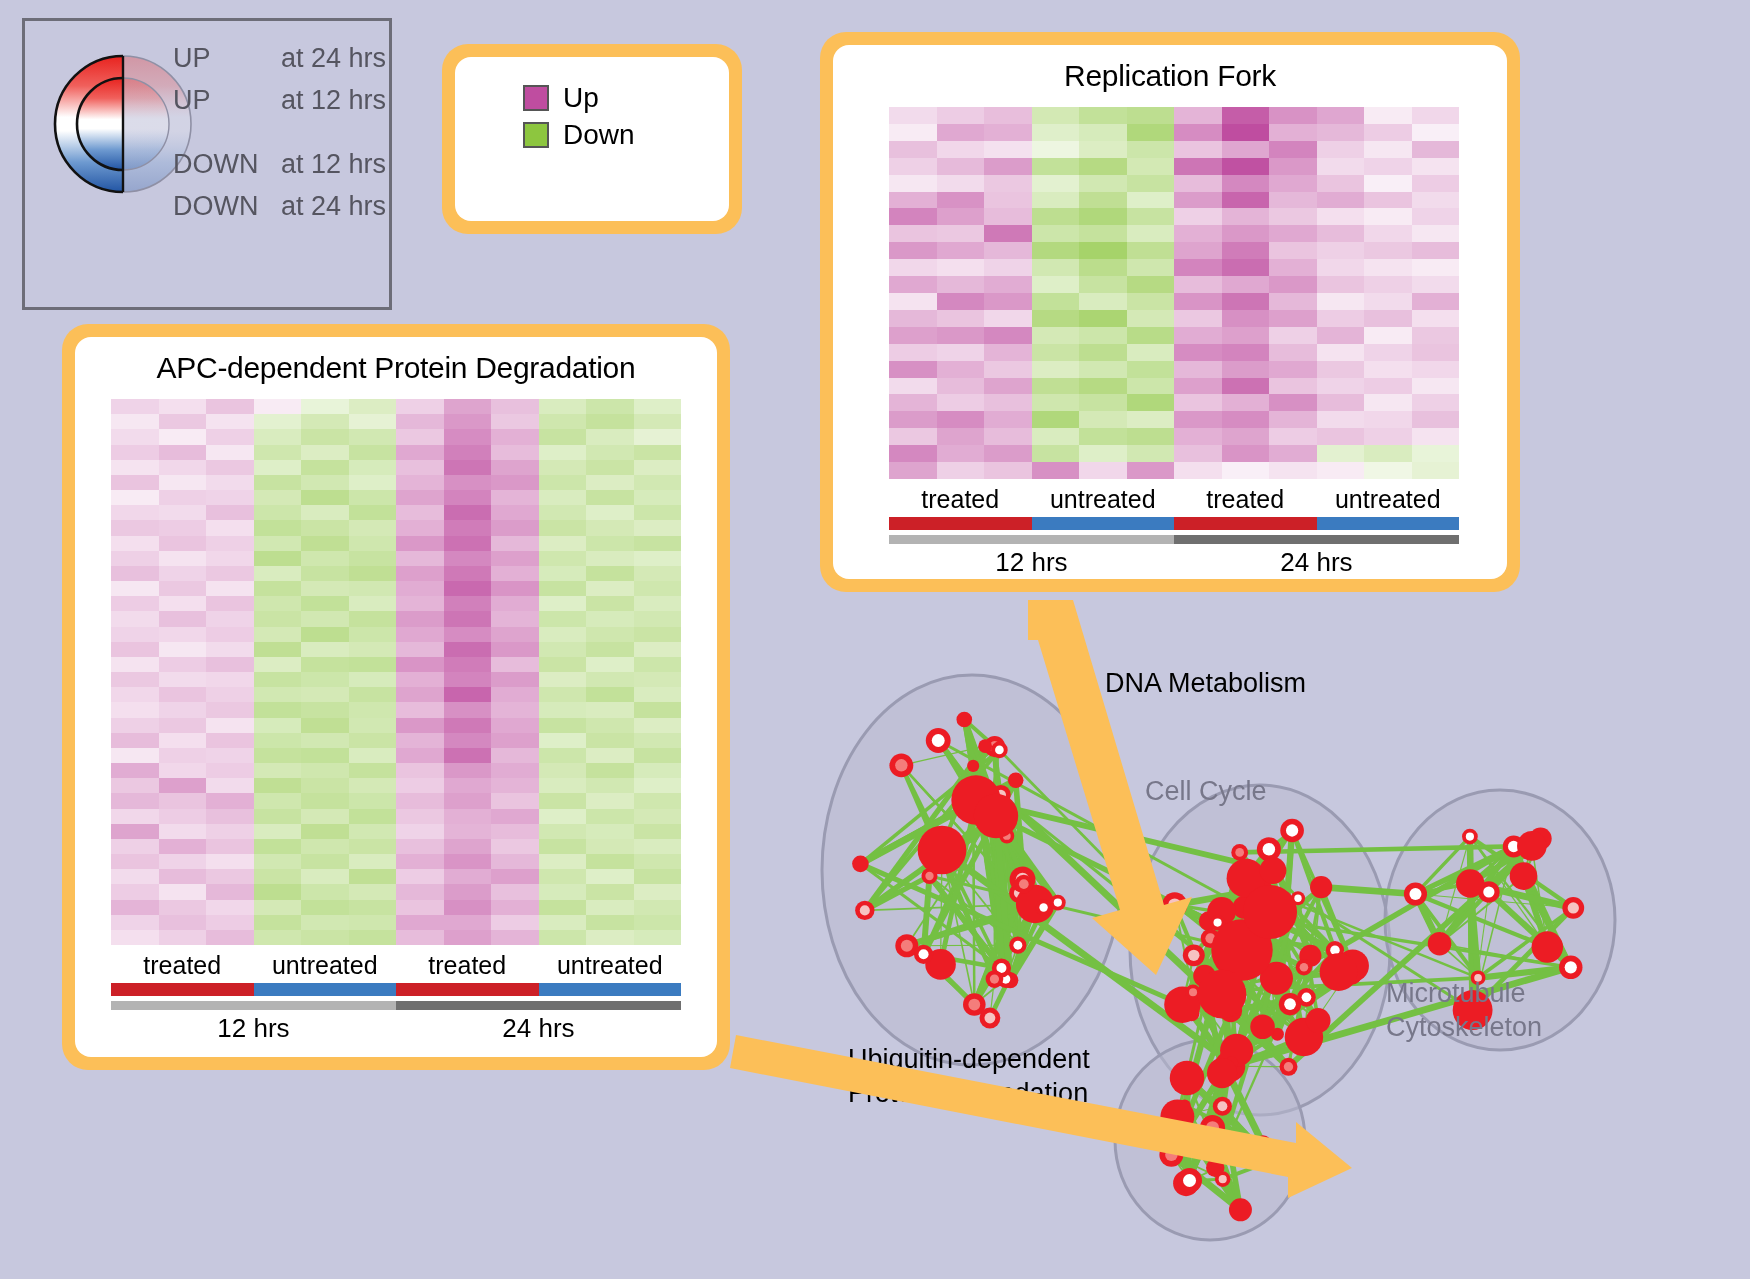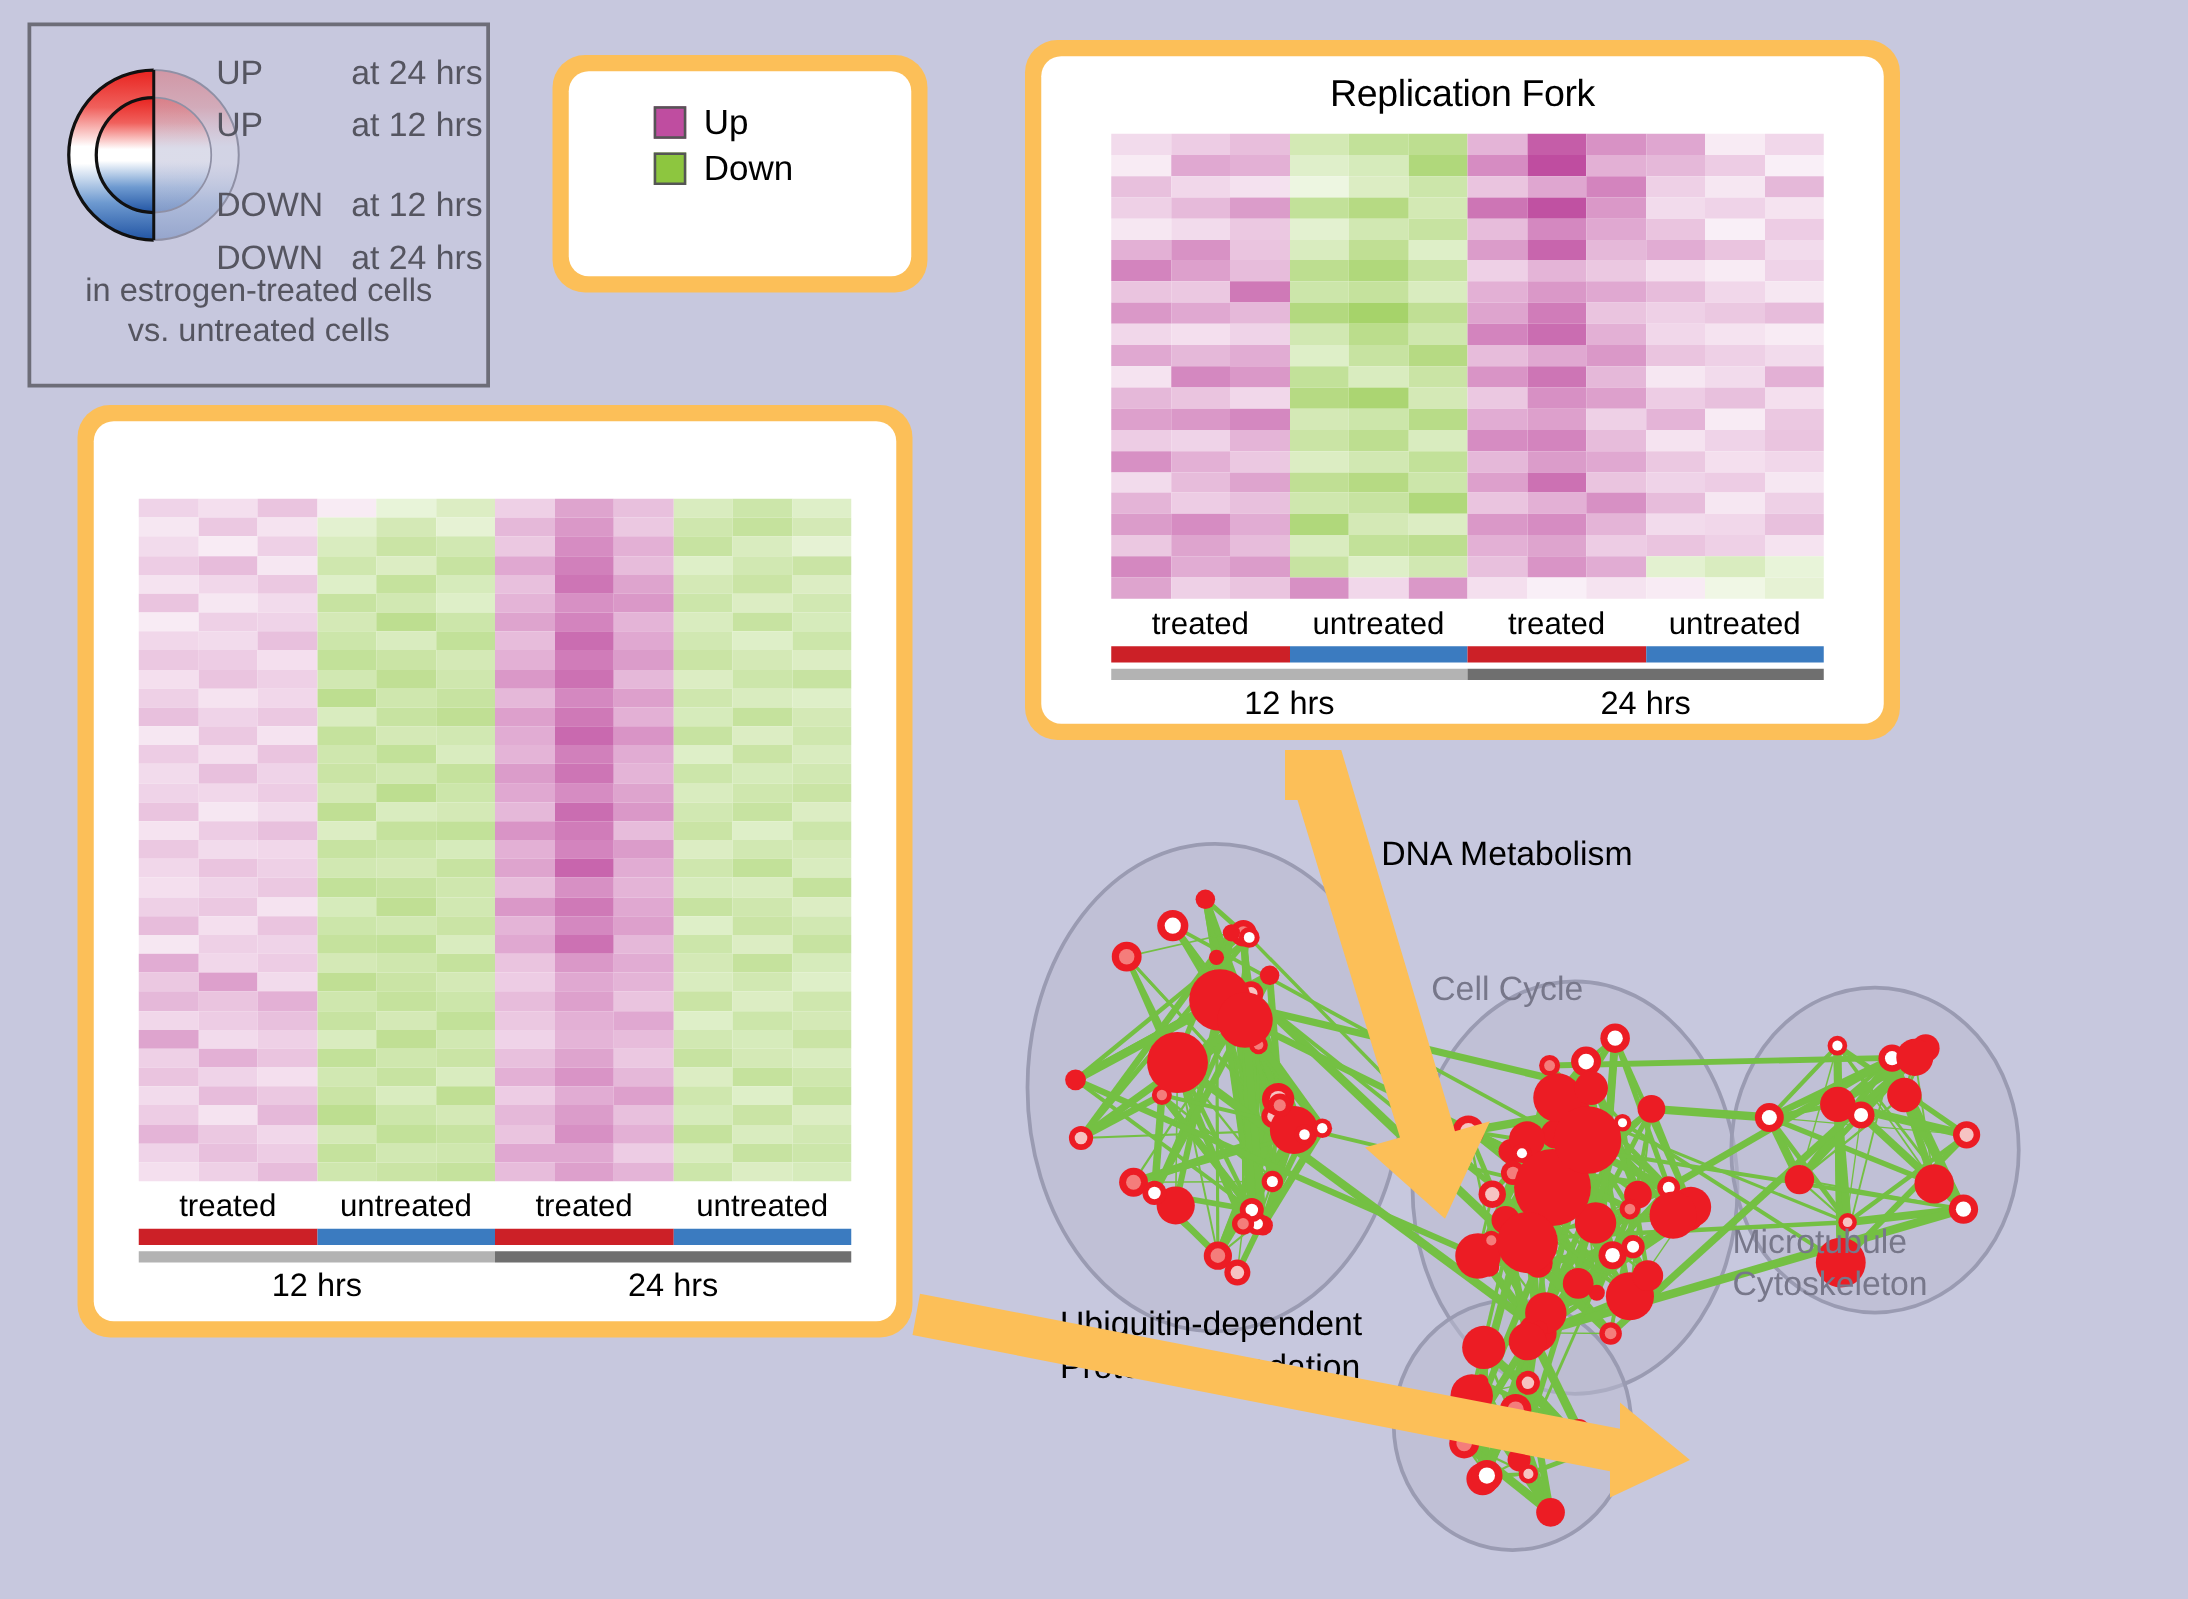--- a/index.html
+++ b/index.html
@@ -181,24 +181,20 @@
     <div class="key-row" style="margin-top:22px;">
       <span class="kw">DOWN</span>
       <span>at 12 hrs</span>
     </div>
     <div class="key-row">
       <span class="kw">DOWN</span>
       <span>at 24 hrs</span>
     </div>
   </div>
 
-  <div class="key-caption">
-    <div>in estrogen-treated cells</div>
-    <div>vs. untreated cells</div>
-  </div>
 </div>
 
 <div class="panel" id="legend-panel">
   <div class="panel-inner">
     <div class="legend-items">
       <div class="legend-item">
         <span class="legend-swatch" id="sw-up" style="background: rgb(191, 77, 160);"></span>
         <span class="legend-label">Up</span>
       </div>
       <div class="legend-item">
@@ -502,20 +498,21 @@
       <div class="time-names">
         <span>12 hrs</span>
         <span>24 hrs</span>
       </div>
     </div>
   </div>
 </div>
 
 <div class="panel" id="apc-panel">
   <div class="panel-inner">
+    <div class="panel-title">APC-dependent Protein Degradation</div>
 
     <div class="hm-wrap" id="apc-hm">
       <div class="hm-grid" id="apc-grid" style="grid-template-columns: repeat(12, 1fr); grid-template-rows: repeat(36, 1fr);">
           <div class="hm-cell" style="background:rgb(239,211,232)"></div>
           <div class="hm-cell" style="background:rgb(244,223,238)"></div>
           <div class="hm-cell" style="background:rgb(234,196,223)"></div>
           <div class="hm-cell" style="background:rgb(248,235,244)"></div>
           <div class="hm-cell" style="background:rgb(232,244,217)"></div>
           <div class="hm-cell" style="background:rgb(220,237,195)"></div>
           <div class="hm-cell" style="background:rgb(238,208,230)"></div>

